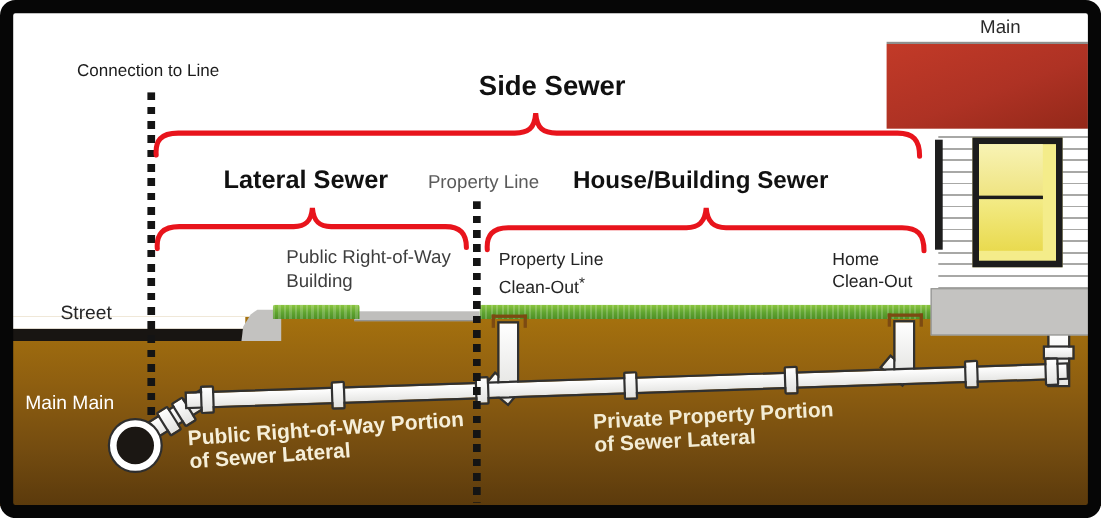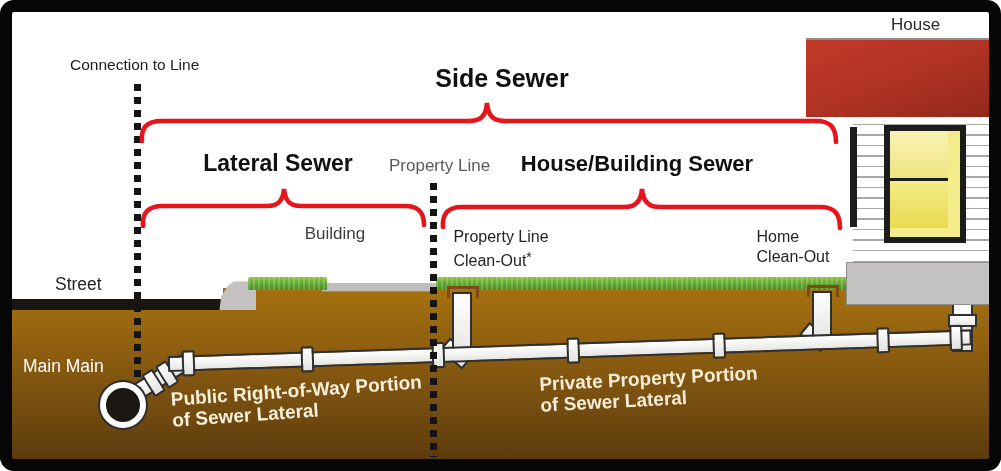--- a/index.html
+++ b/index.html
@@ -145,34 +145,35 @@
              C 643 203, 650 207, 660 207 L 820 207 C 834 207, 840 213, 840 228" fill="none" stroke="#e8141c" stroke-width="4.6" stroke-linecap="round"></path>
   </svg>
 
   <div class="abs lbl lbl-connection">Connection to Line</div>
   <div class="abs lbl bold-title center lbl-side">Side Sewer</div>
   <div class="abs lbl bold-title center lbl-housebuild">House/Building Sewer</div>
   <div class="abs lbl bold-title center lbl-lateral">Lateral Sewer</div>
   <div class="abs lbl lbl-propline">Property Line</div>
 
   <div class="abs lbl center lbl-easement">
+    <div>Public Right-of-Way</div>
     <div>Building</div>
   </div>
 
   <div class="abs lbl center lbl-plco">
     <div>Property Line</div>
     <div><span>Clean-Out</span><span class="fn-marker">*</span></div>
   </div>
 
   <div class="abs lbl center lbl-hco">
     <div>Home</div>
     <div>Clean-Out</div>
   </div>
 
-  <div class="abs lbl lbl-home">House</div>
+  <div class="abs lbl lbl-home">Main</div>
   <div class="abs lbl lbl-street">Street</div>
   <div class="abs lbl lbl-sewermain">Main Main</div>
 
   <div class="abs lbl lbl-pubport">
     <div>Public Right-of-Way Portion</div>
     <div>of Sewer Lateral</div>
   </div>
 
   <div class="abs lbl lbl-privport">
     <div>Private Property Portion</div>

